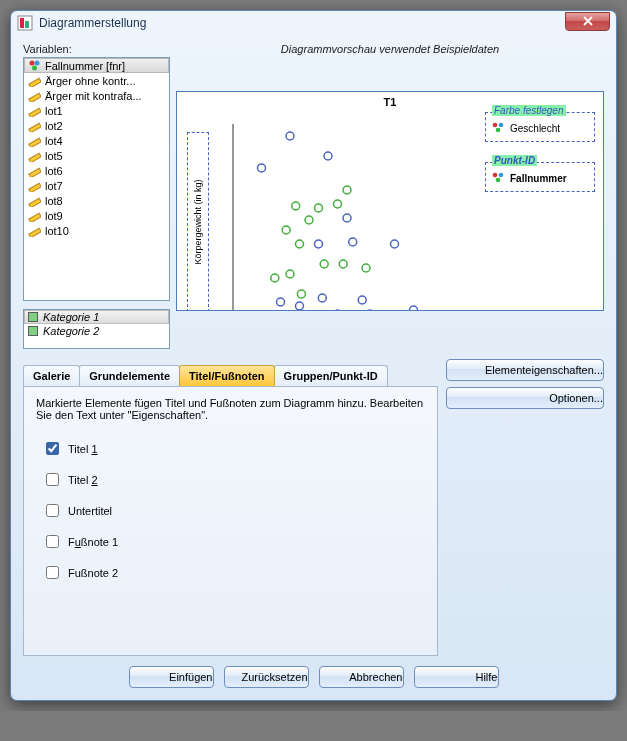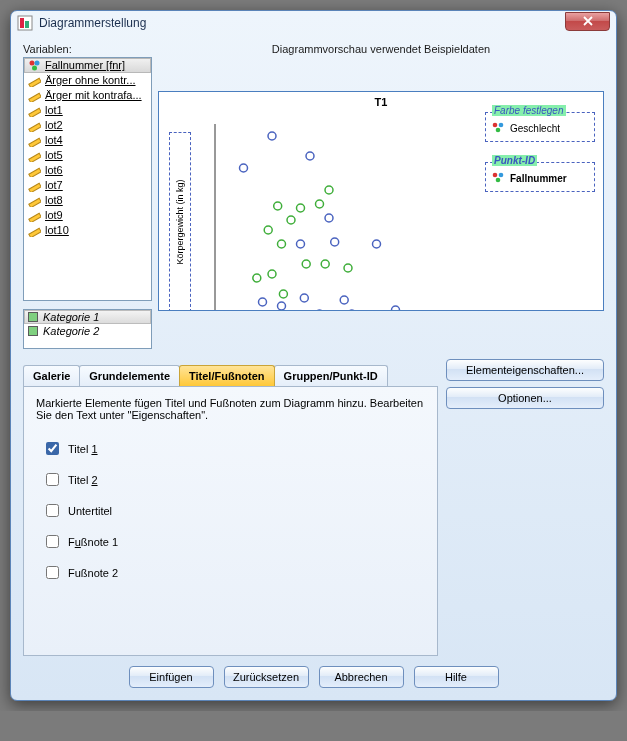--- a/index.html
+++ b/index.html
@@ -5,43 +5,43 @@
   * { box-sizing: border-box; font-family: "Segoe UI", Tahoma, sans-serif; }
   body { margin:0; background:#7b7b7b; padding:10px; }
   .window { width:607px; margin:0 auto; background:linear-gradient(#eef5fc,#d8e6f5); border:1px solid #5b84b8; border-radius:7px; box-shadow:0 4px 15px rgba(0,0,0,0.5); }
   .titlebar { display:flex; align-items:center; padding:4px 6px 2px 6px; }
   .titlebar-icon svg { display:block; }
   .titlebar-text { flex:1; font-size:12px; color:#1b2f4f; padding-left:6px; }
   .closebtn { width:45px; height:19px; border-radius:0 0 4px 4px; border:1px solid #8b3a3a; background:linear-gradient(#e9a0a0,#cf6f6f 45%,#c24848 46%,#c95c5c); color:#fff; text-align:center; line-height:15px; font-size:11px; cursor:pointer; margin-top:-4px; }
   .closebtn svg { vertical-align:middle; }
   .body { padding:10px 12px 12px 12px; }
   .upper { display:flex; gap:6px; }
-  .left { width:129px; }
+  .left { width:147px; }
   .label-small { font-size:11px; color:#1a1a1a; margin-bottom:2px;}
   .varlist { height:244px; border:1px solid #7f9db9; background:#fff; overflow:hidden; }
-  .varlist-row { display:flex; align-items:flex-start; gap:4px; font-size:11px; padding:1px 4px; white-space:nowrap; overflow:hidden; color:#000;text-decoration:underline; }
+  .varlist-row { display:flex; align-items:flex-end; gap:4px; font-size:11px; padding:1px 4px; white-space:nowrap; overflow:hidden; color:#000; }
   .varlist-row.sel { background:linear-gradient(#f0f0f0,#d9d9d9); border:1px solid #b8b8b8; padding:0 3px;}
   .scale-icon { width:13px; height:13px; flex-shrink:0; display:inline-flex; align-items:center; justify-content:center;}
   .catlist { margin-top:8px; height:40px; border:1px solid #7f9db9; background:#fff; }
   .catlist-row { display:flex; align-items:center; gap:5px; font-size:11px; padding:1px 4px; font-style:italic; color:#000; }
   .catlist-row.sel { background:linear-gradient(#f3f3f3,#dcdcdc); border:1px solid #bcbcbc; padding:0 3px; }
   .catbox { width:10px;height:10px; border:1px solid #5a5a5a; background:#7fd07f; }
   .preview-wrap { flex:1; }
-  .preview-lbl { font-size:11px; color:#1a1a1a; text-align:center; margin-bottom:2px;}
+  .preview-lbl { font-size:11px; font-style:italic; color:#1a1a1a; text-align:center; margin-bottom:2px;}
   .preview { height:220px; border:1px solid #4a7ebf; background:#fff; position:relative; overflow:hidden;margin-top:36px;}
   .dash-box { position:absolute; border:1px dashed #4a63bf; font-size:10px;}
   .dash-box .hdr { position:absolute; top:-8px; left:6px; font-size:10px; color:#3a56bf; background:#86efac; padding:0 2px; font-style:italic;}
   .legend-row { display:flex; align-items:center; gap:6px; font-size:10px; padding:0 6px;}
   .tabs { margin-top:8px; display:flex; gap:0;font-weight:bold; }
   .tab { border:1px solid #a7b8cc; border-bottom:none; background:linear-gradient(#f7fbff,#e5eef9); font-size:11px; padding:4px 9px; border-radius:3px 3px 0 0; color:#000; cursor:pointer; margin-right:-1px; }
   .tab.active { background:linear-gradient(#ffe498,#ffc838); border-color:#caa438; position:relative; z-index:2;}
   .midrow { display:flex; gap:8px; align-items:flex-start; }
   .panel { flex:1; border:1px solid #a7b8cc; background:linear-gradient(#f4f8fd,#e9f0f9); padding:10px 12px 18px 12px; font-size:11px; color:#000; min-height:270px; }
   .sidebtns { width:158px; display:flex; flex-direction:column; gap:6px; padding-top:2px;}
-  .btn { border:1px solid #6e8fbd; border-radius:4px; background:linear-gradient(#fdfefe,#e2ecf8 45%,#d2e1f4 46%,#e4eefb); font-size:11px; padding:4px 0; text-align:center; color:#000; cursor:pointer;}
+  .btn { border:1px solid #6e8fbd; border-radius:4px; background:linear-gradient(#fdfefe,#e2ecf8 45%,#d2e1f4 46%,#e4eefb); font-size:11px; padding:4px 0; text-align:right; color:#000; cursor:pointer;}
   .btn.small { width:85px; }
   .check-row { display:flex; align-items:center; gap:6px; font-size:11px; color:#000; padding:6px 0 6px 6px;}
   .check-row input { accent-color:#3a67a8; }
   .check-row u { text-decoration:underline; }
   .bottombar { display:flex; justify-content:center; gap:10px; margin-top:10px;}
 </style>
 </head>
 <body>
 
 <div class="window">

